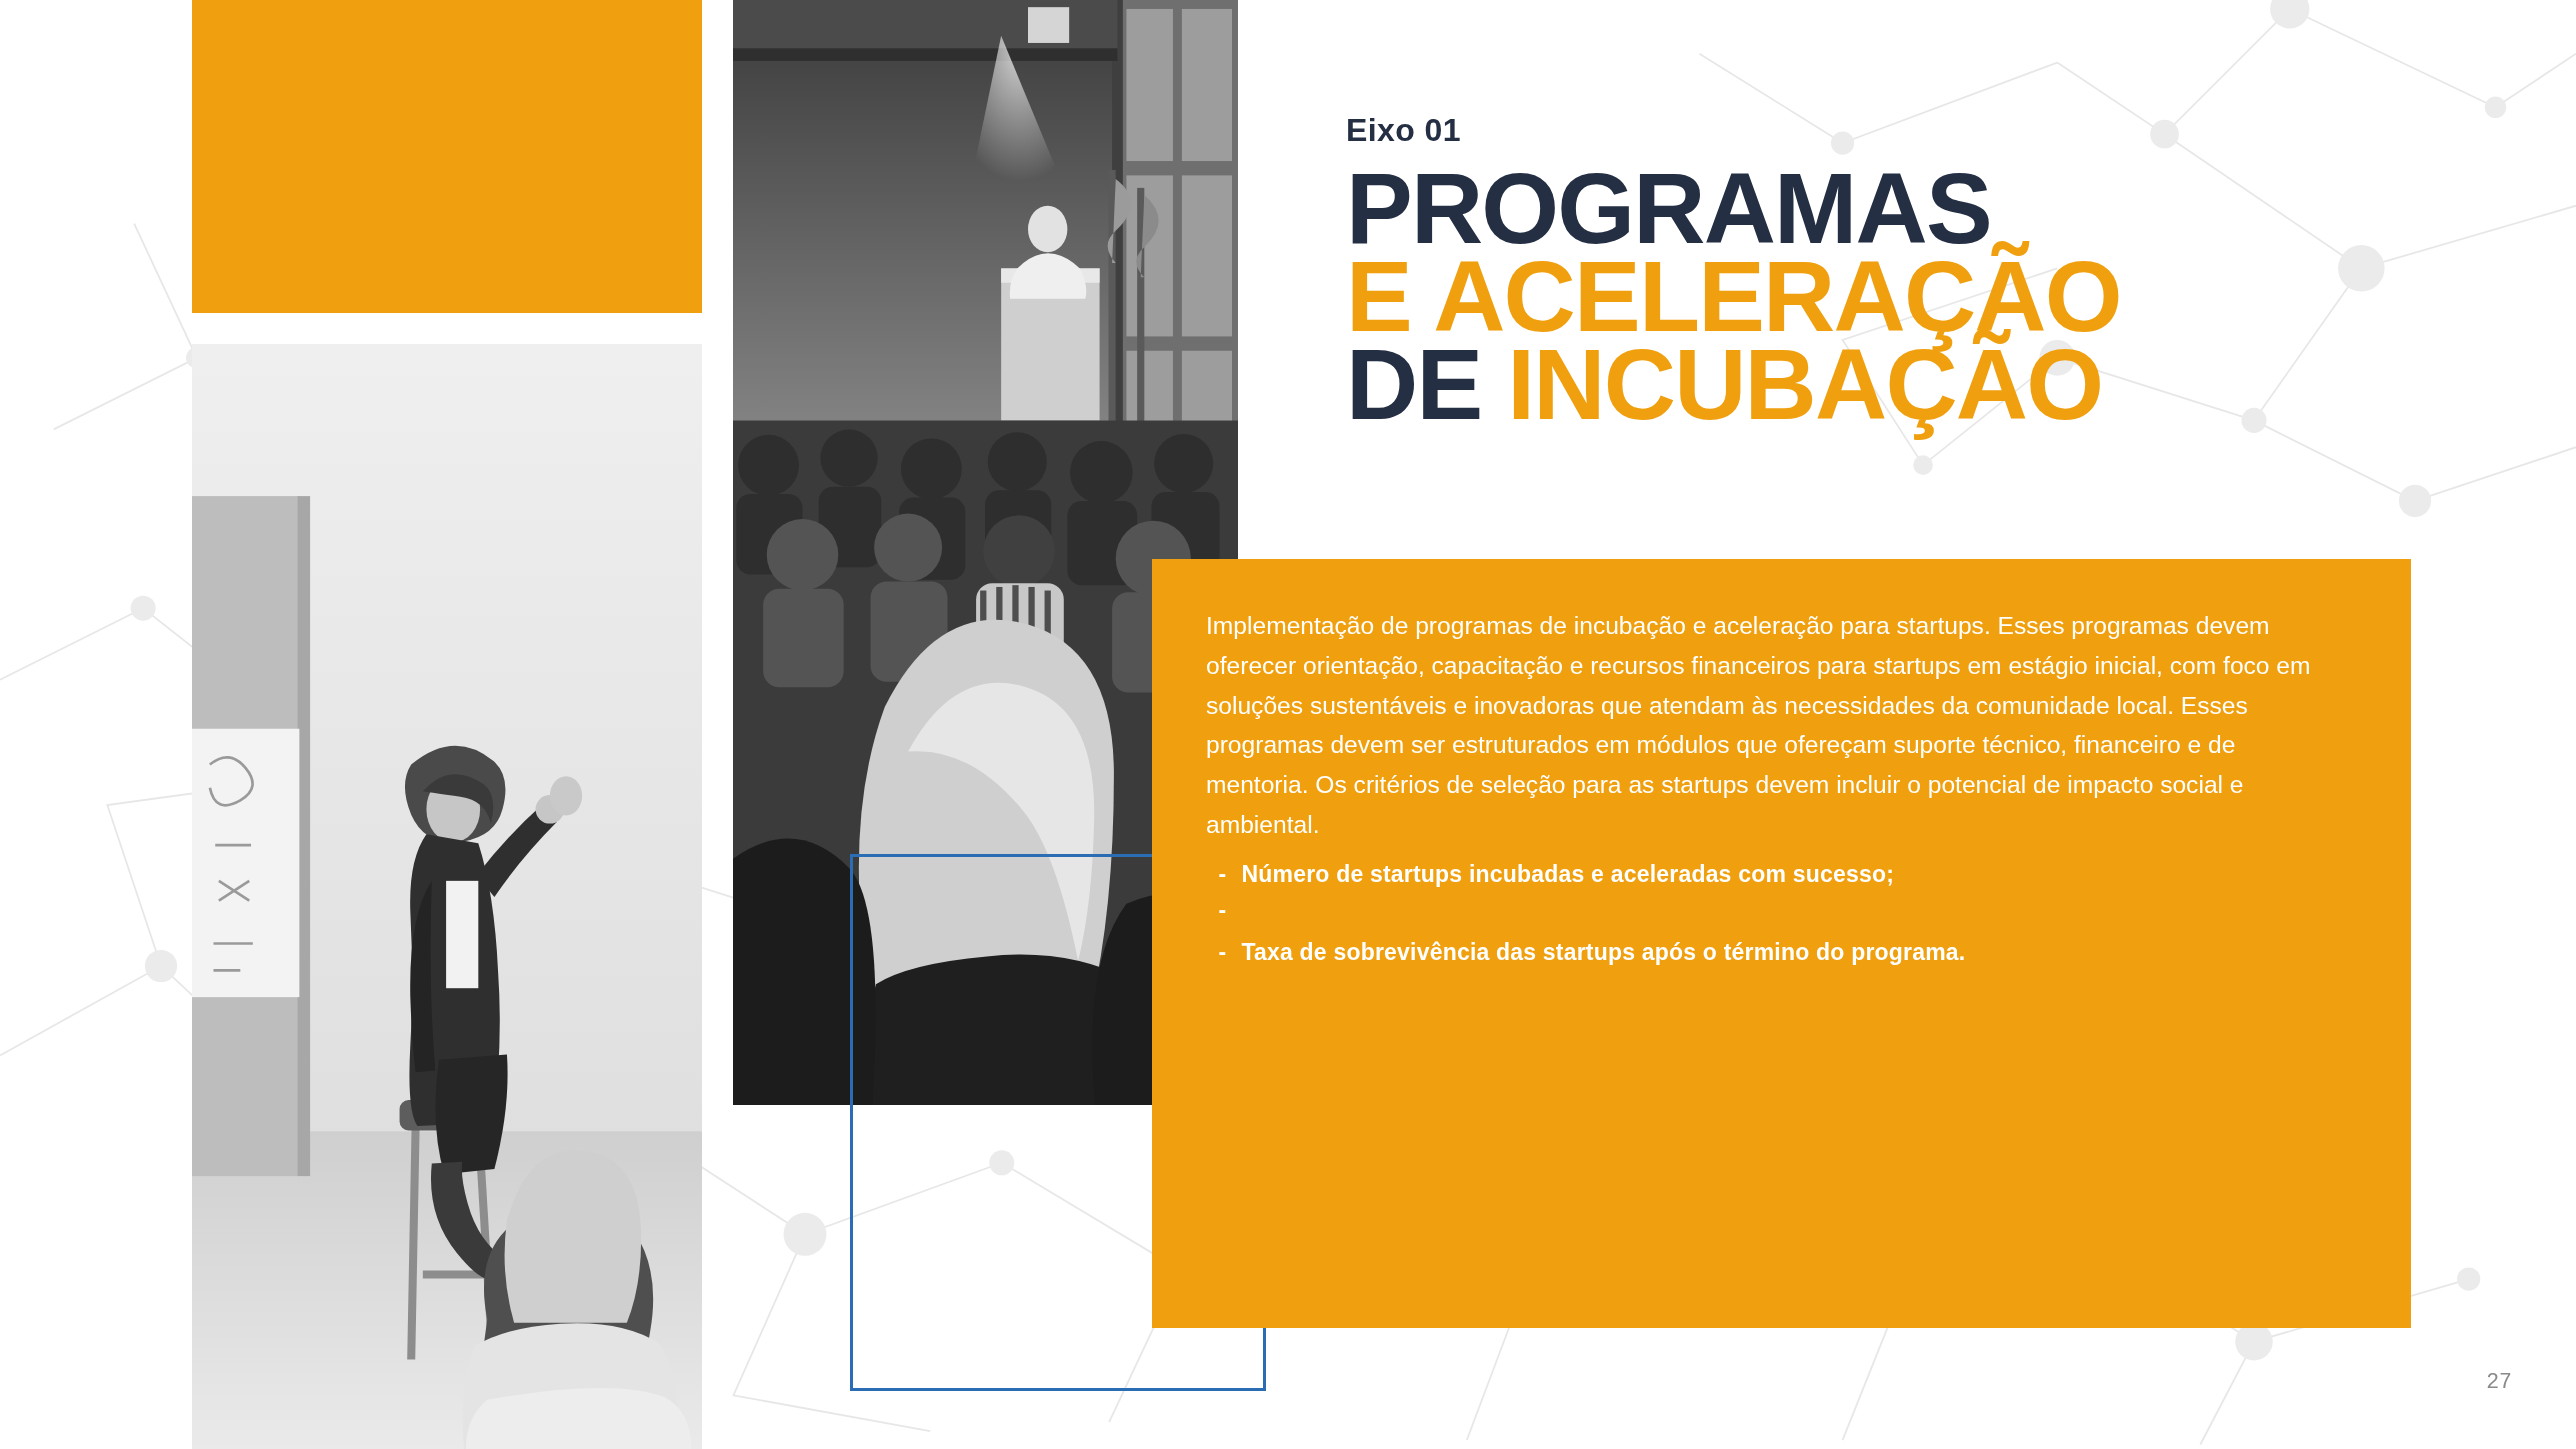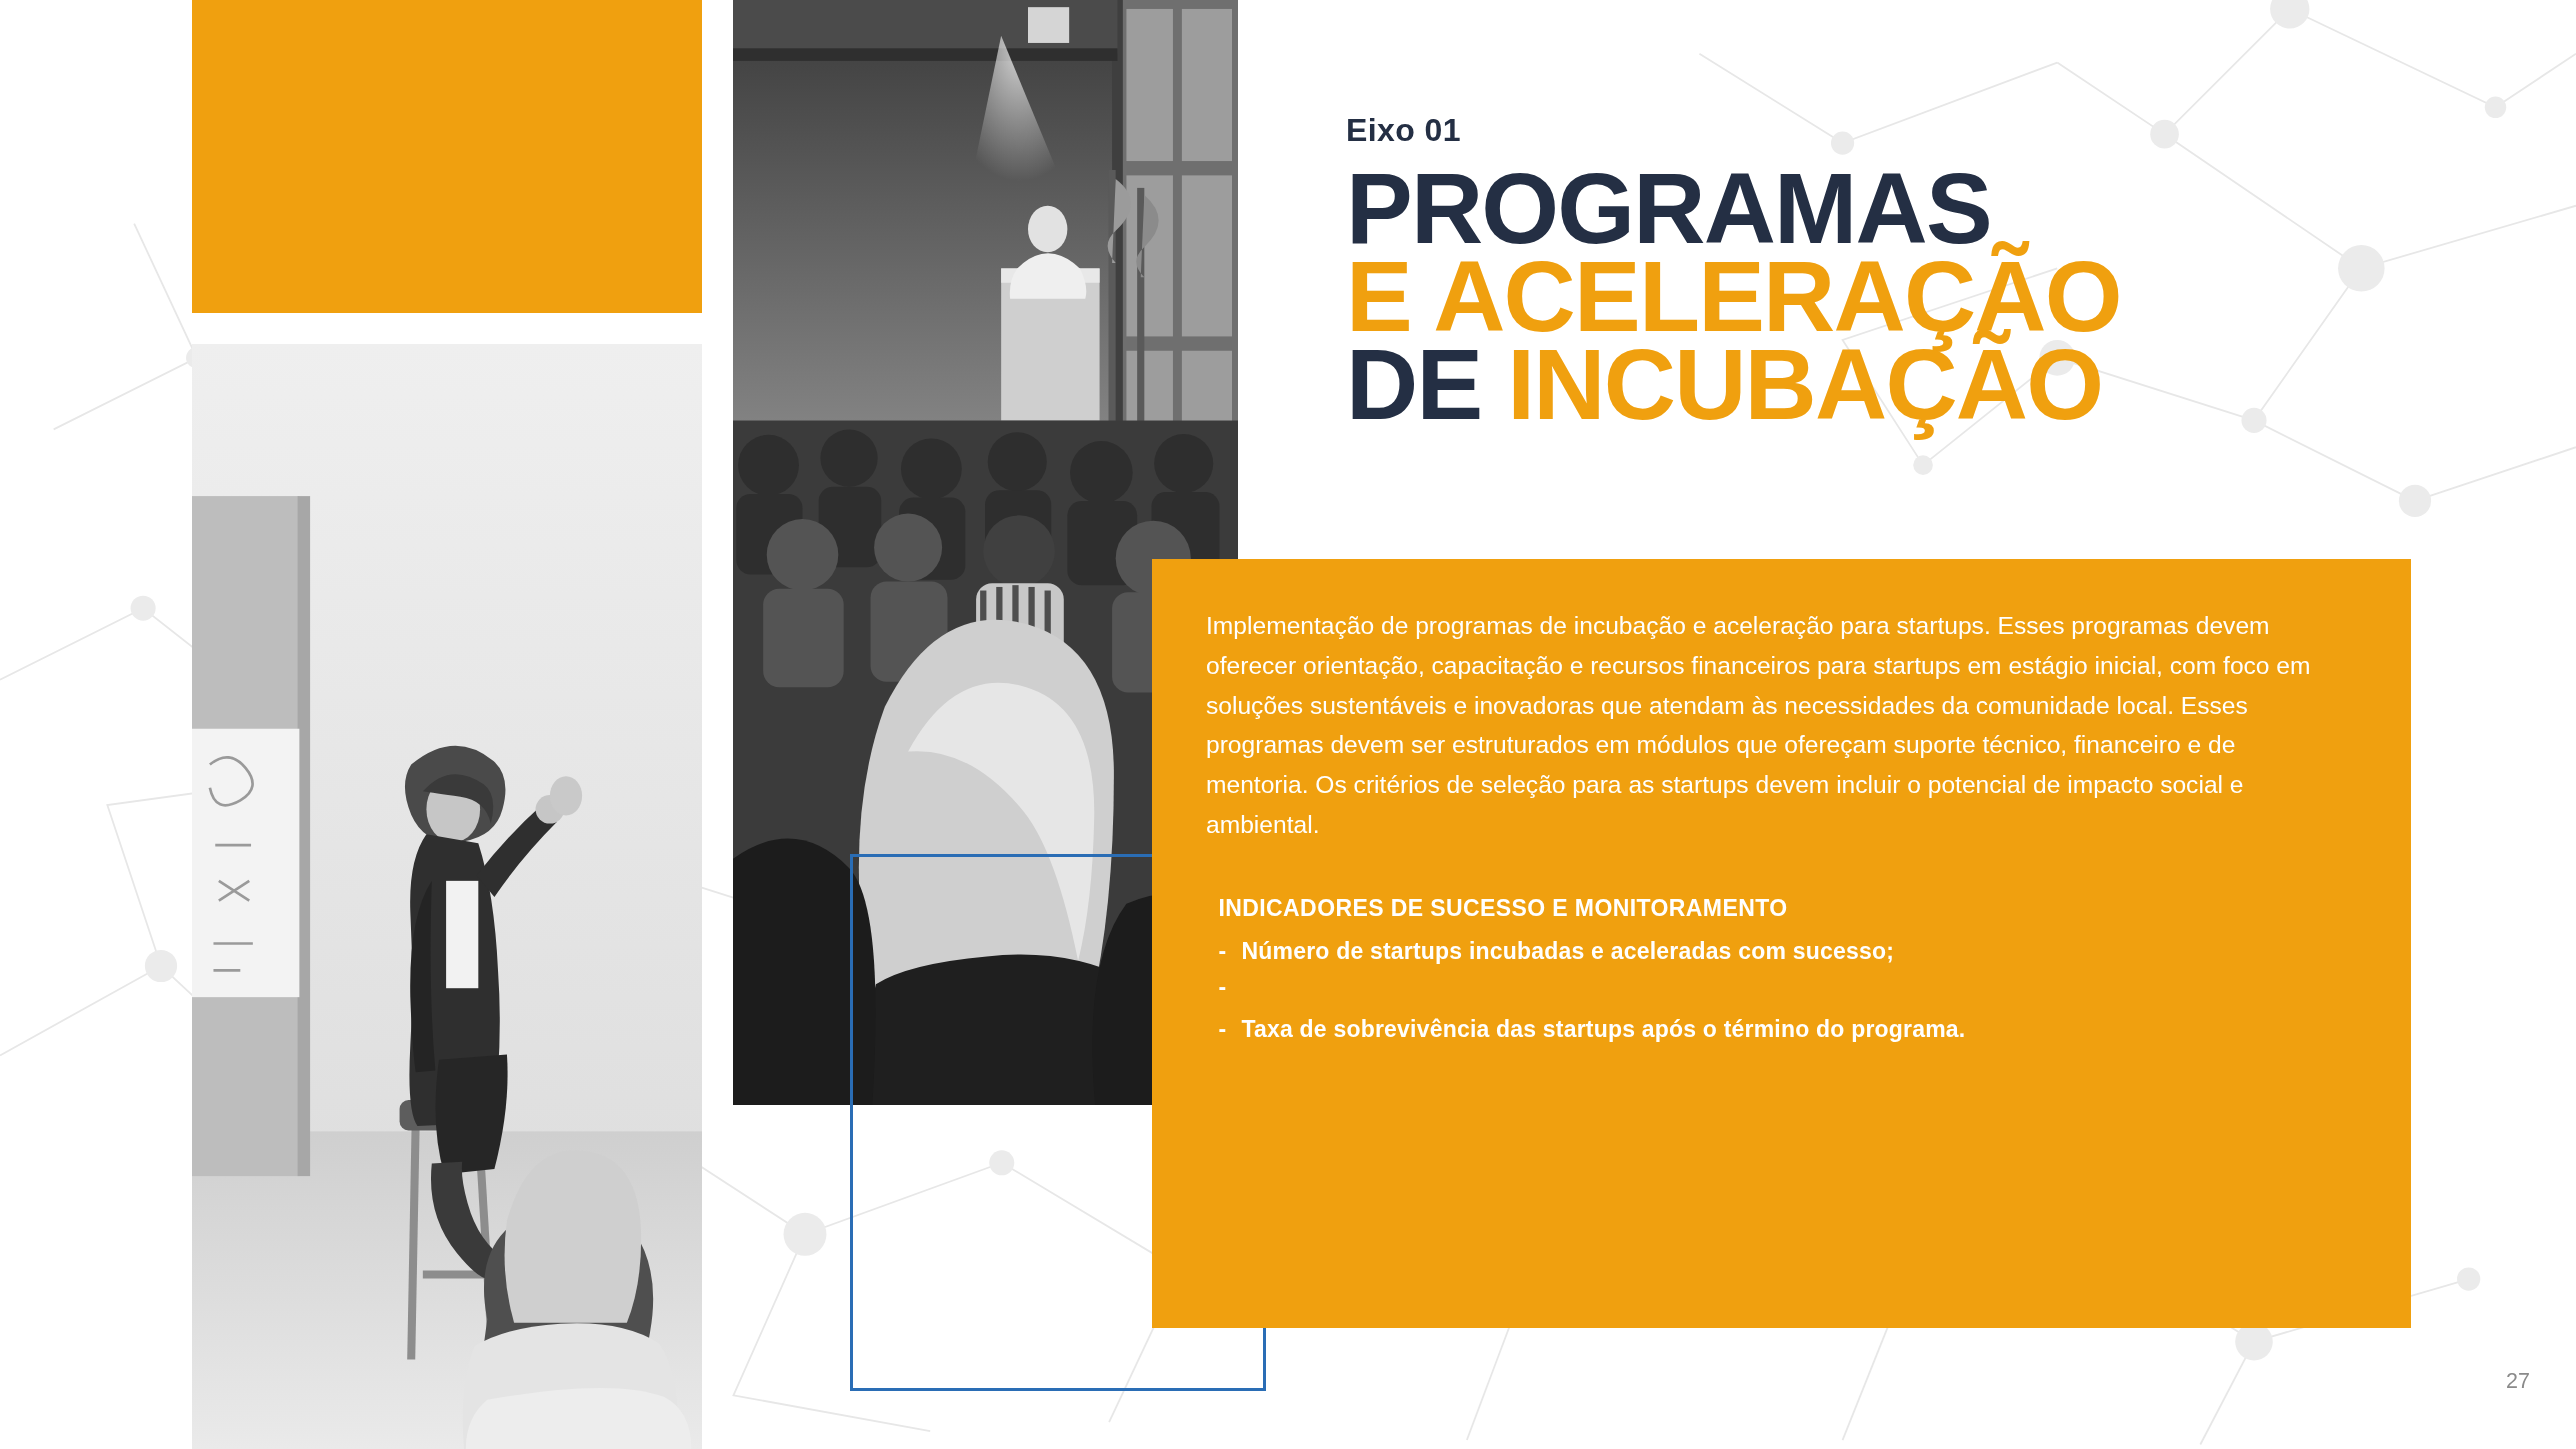--- a/index.html
+++ b/index.html
@@ -146,25 +146,26 @@
   }
   .ind-dash {
     width: 23px;
     flex: 0 0 23px;
   }
   .ind-dash.tall { padding-bottom: 5.4px; }
 
   
   .page-number {
     position: absolute;
-    right: 46px;
+    right: 64px;
     bottom: 55px;
     z-index: 7;
     color: #8a8a8a;
     font-size: 21.5px;
+    font-family: Liberation Mono, monospace;
   }
 
   
   .photo-left svg, .photo-center svg { display: block; width: 100%; height: 100%; }
 </style>
 </head>
 <body>
 
 <div id="slide">
 
@@ -377,21 +378,20 @@
     <div class="title-line t-dark">PROGRAMAS</div>
     <div class="title-line t-orange">E ACELERAÇÃO</div>
     <div class="title-line">
       <span class="t-dark">DE </span><span class="t-orange">INCUBAÇÃO</span>
     </div>
   </div>
 
   <div class="orange-panel">
     <p class="body-text">Implementação de programas de incubação e aceleração para startups. Esses programas devem oferecer orientação, capacitação e recursos financeiros para startups em estágio inicial, com foco em soluções sustentáveis e inovadoras que atendam às necessidades da comunidade local. Esses programas devem ser estruturados em módulos que ofereçam suporte técnico, financeiro e de mentoria. Os critérios de seleção para as startups devem incluir o potencial de impacto social e ambiental.</p>
 
-    <div class="ind-heading">INDICADORES DE SUCESSO E MONITORAMENTO</div>
 
     <div class="ind-list">
       <div class="ind-item">
         <span class="ind-dash">-</span>
         <span>Número de startups incubadas e aceleradas com sucesso;</span>
       </div>
       <div class="ind-item">
         <span class="ind-dash tall">-</span>
       </div>
       <div class="ind-item">

